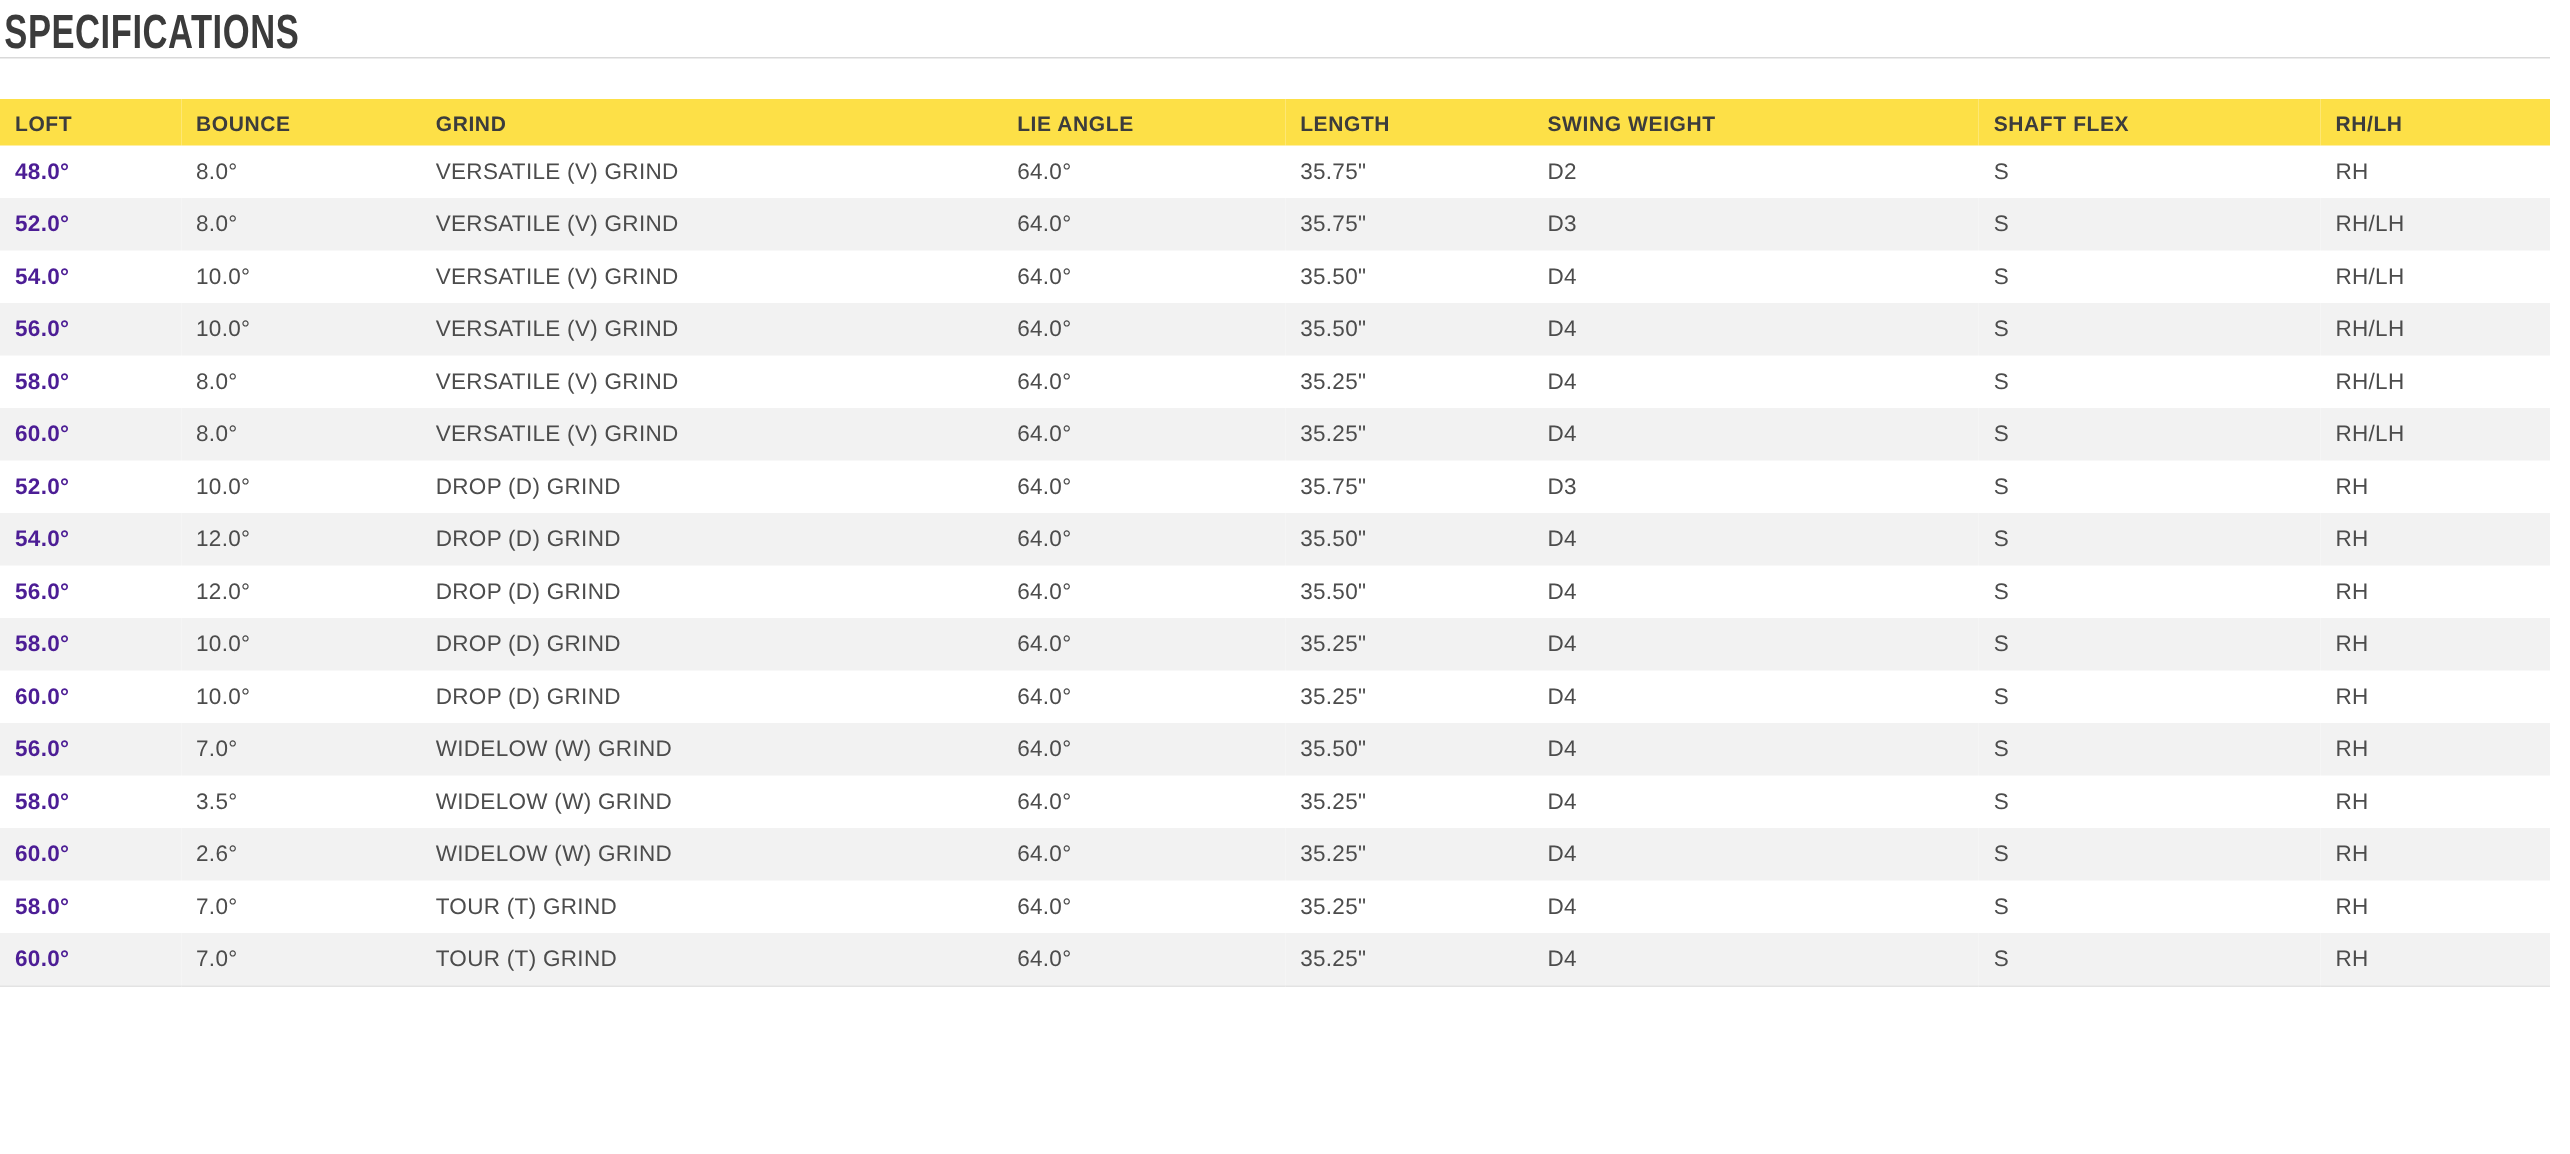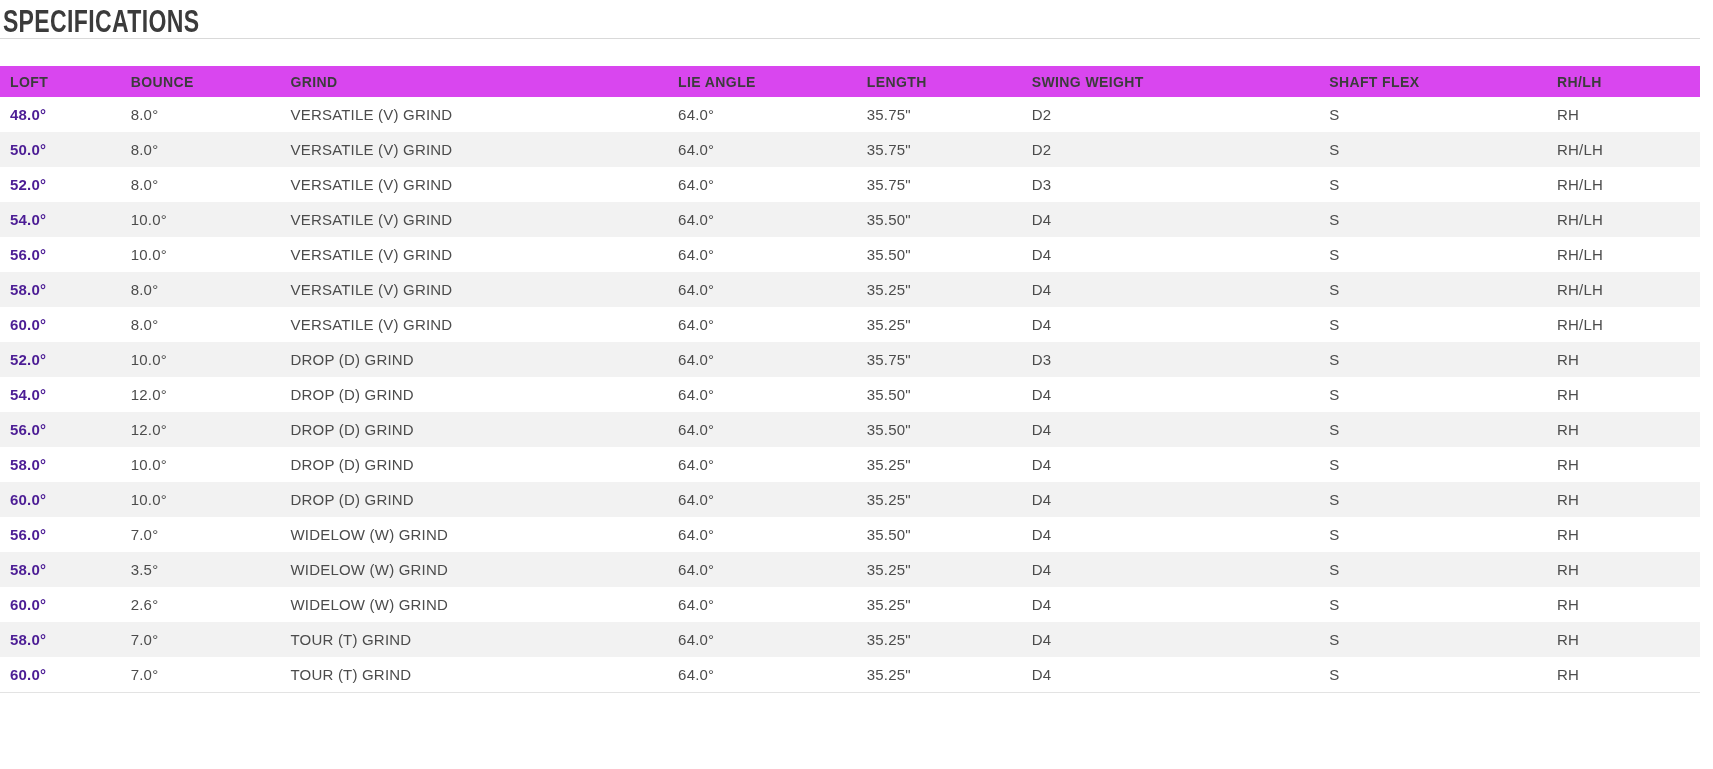--- a/index.html
+++ b/index.html
@@ -41,21 +41,21 @@
   }
   .spec-table col.c0 { width: 7.1%; }
   .spec-table col.c1 { width: 9.4%; }
   .spec-table col.c2 { width: 22.8%; }
   .spec-table col.c3 { width: 11.1%; }
   .spec-table col.c4 { width: 9.7%; }
   .spec-table col.c5 { width: 17.5%; }
   .spec-table col.c6 { width: 13.4%; }
   .spec-table col.c7 { width: 9.0%; }
   .spec-table th {
-    background: #d946ef;
+    background: #fde047;
     height: 31px;
     text-align: left;
     vertical-align: middle;
     padding: 0 0 0 10px;
     font-size: 14px;
     font-weight: 700;
     color: #3c3c3c;
     letter-spacing: 0.4px;
     white-space: nowrap;
   }
@@ -112,30 +112,20 @@
           <td class="col-loft">48.0°</td>
           <td class="col-bounce">8.0°</td>
           <td class="col-grind">VERSATILE (V) GRIND</td>
           <td class="col-lie_angle">64.0°</td>
           <td class="col-length">35.75"</td>
           <td class="col-swing_weight">D2</td>
           <td class="col-shaft_flex">S</td>
           <td class="col-rh_lh">RH</td>
         </tr>
         <tr>
-          <td class="col-loft">50.0°</td>
-          <td class="col-bounce">8.0°</td>
-          <td class="col-grind">VERSATILE (V) GRIND</td>
-          <td class="col-lie_angle">64.0°</td>
-          <td class="col-length">35.75"</td>
-          <td class="col-swing_weight">D2</td>
-          <td class="col-shaft_flex">S</td>
-          <td class="col-rh_lh">RH/LH</td>
-        </tr>
-        <tr>
           <td class="col-loft">52.0°</td>
           <td class="col-bounce">8.0°</td>
           <td class="col-grind">VERSATILE (V) GRIND</td>
           <td class="col-lie_angle">64.0°</td>
           <td class="col-length">35.75"</td>
           <td class="col-swing_weight">D3</td>
           <td class="col-shaft_flex">S</td>
           <td class="col-rh_lh">RH/LH</td>
         </tr>
         <tr>

